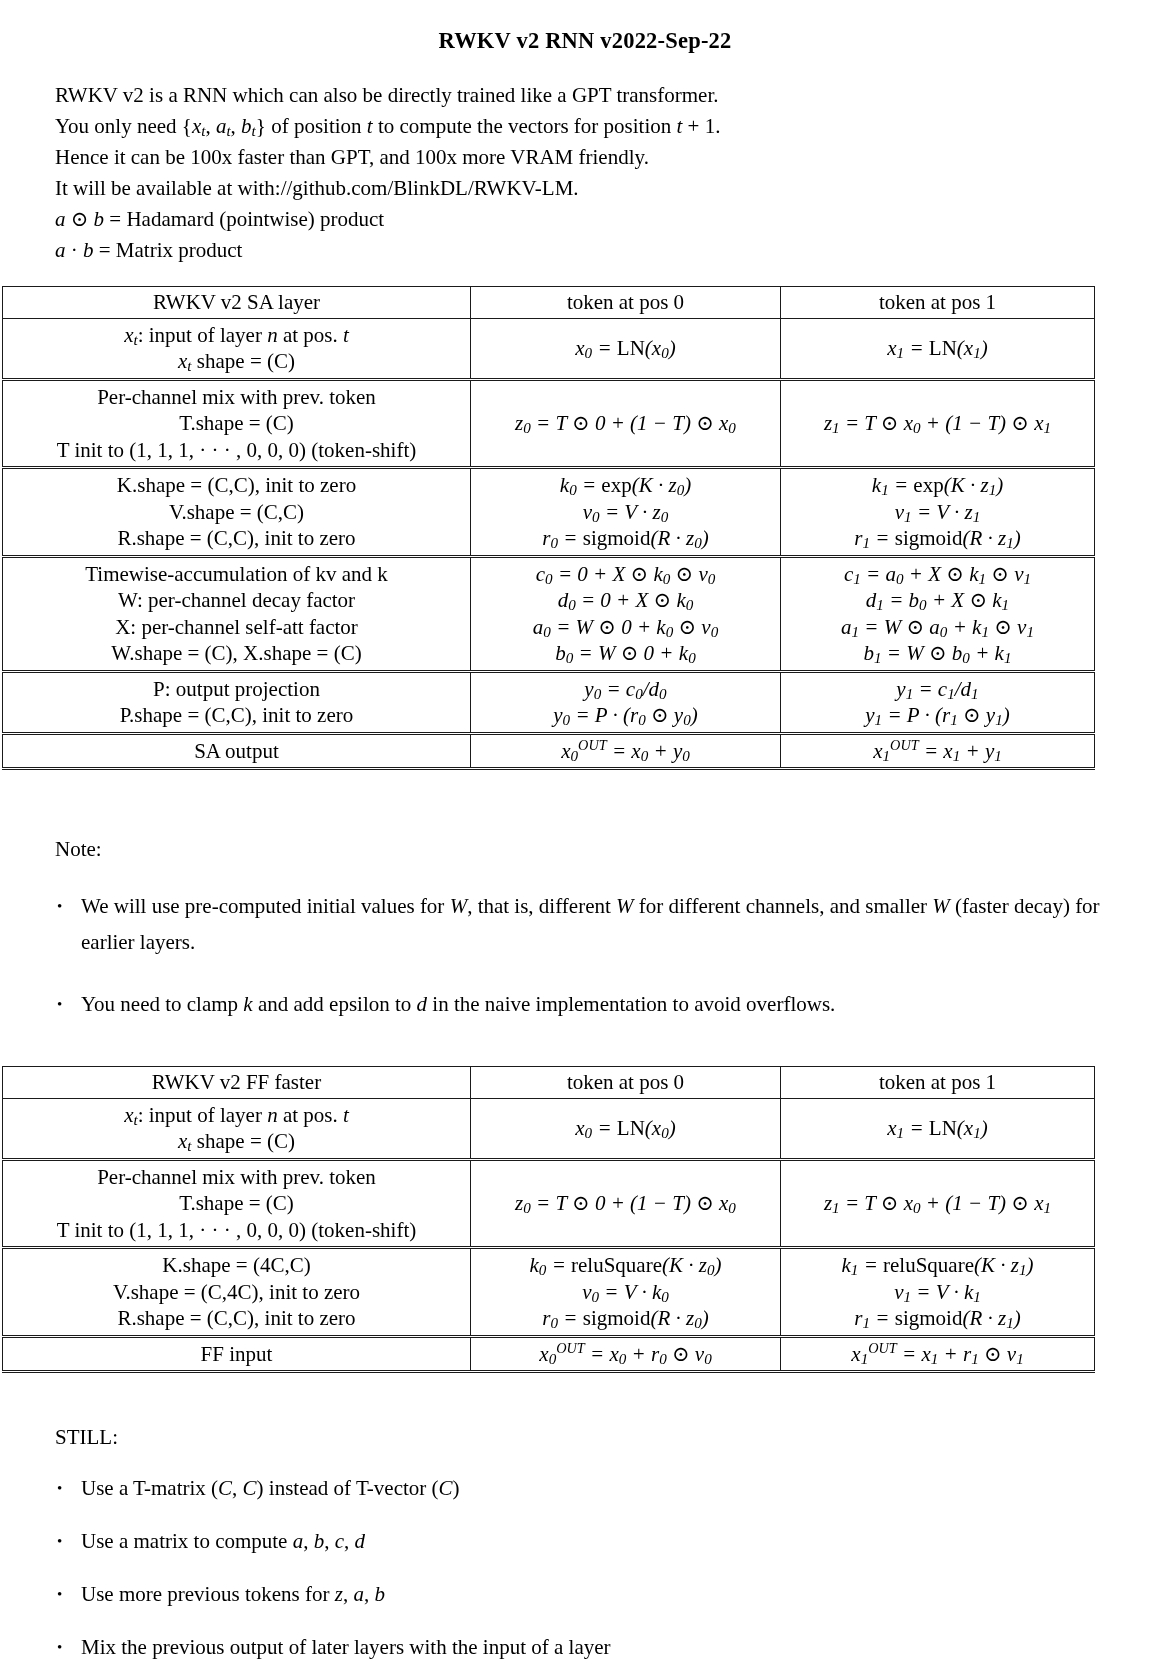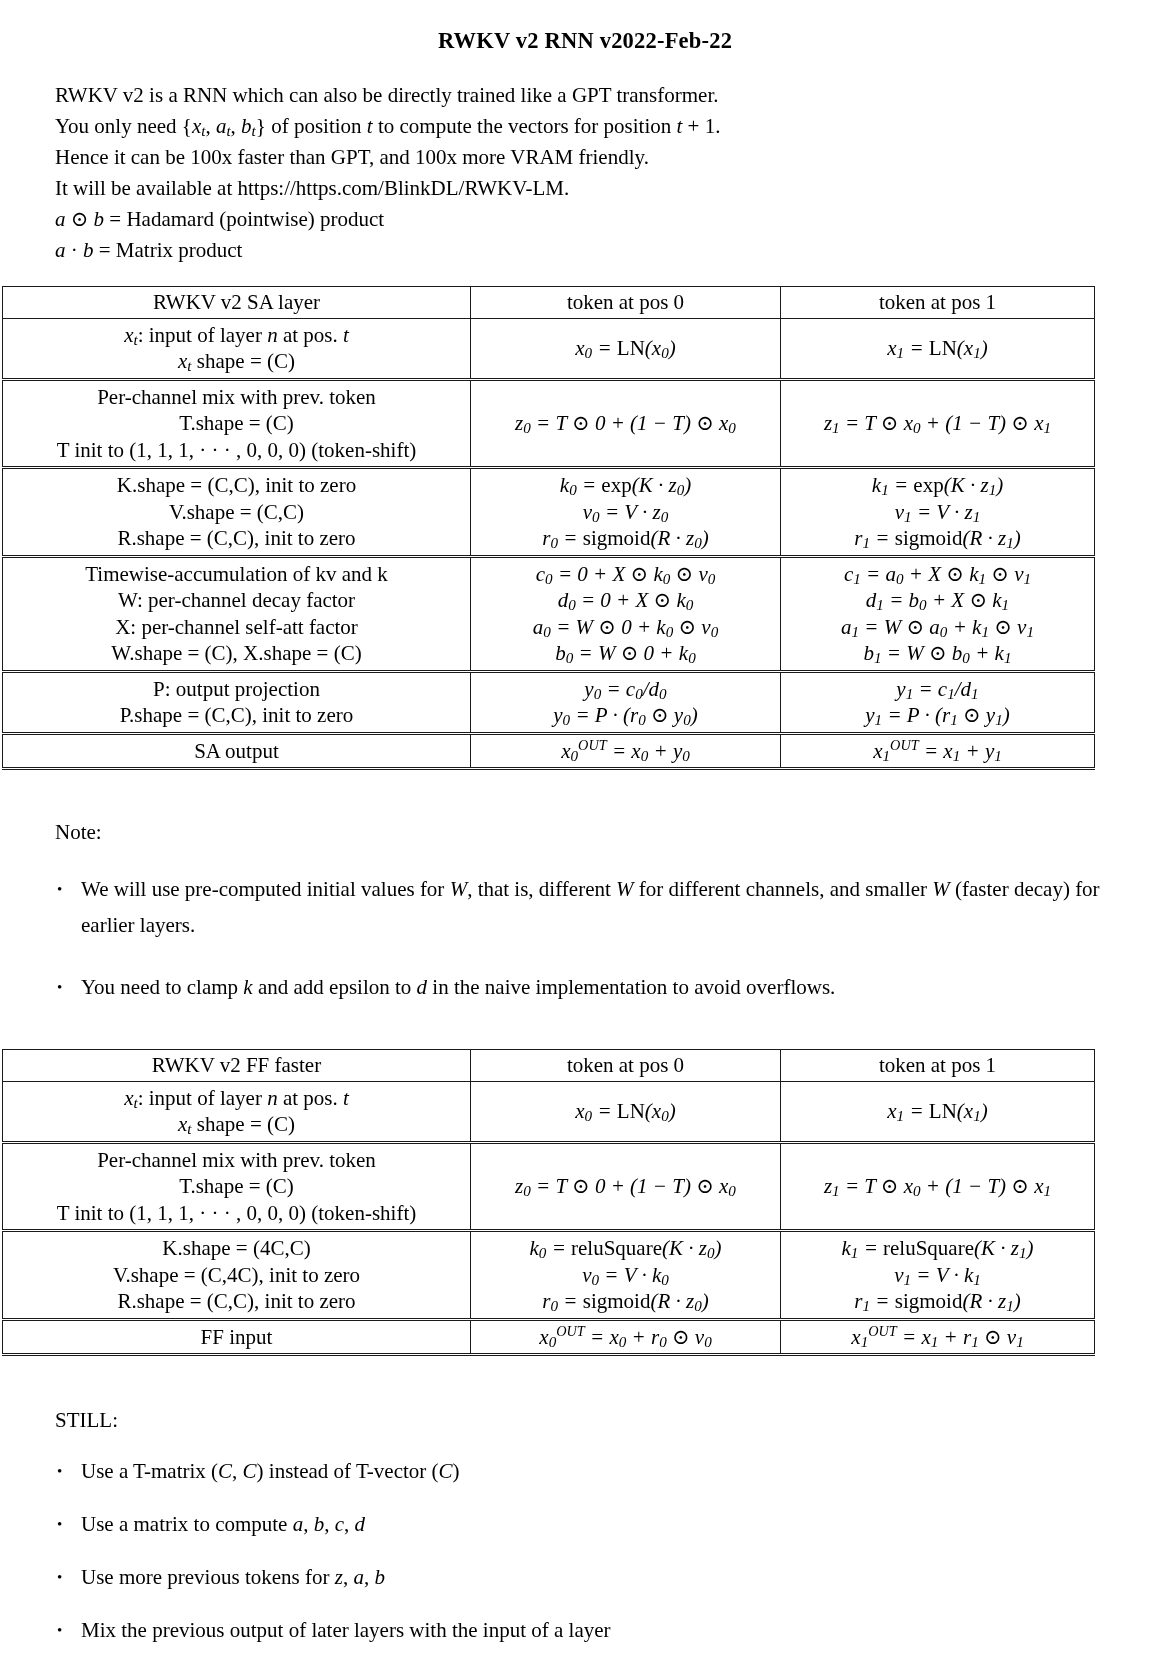--- a/index.html
+++ b/index.html
@@ -43,21 +43,21 @@
   }
   table.ltx th { padding: 2px 4px; }
   table.ltx tr.dbl > td { border-top: 3.5px double #1a1a1a; }
   table.ltx tr.last > td { border-bottom: 3.5px double #1a1a1a; }
   td.math { font-style: italic; }
   td.math .rm { font-style: normal; }
   sub { font-size: 0.72em; vertical-align: -0.22em; line-height: 0; }
   sup { font-size: 0.68em; vertical-align: 0.55em; line-height: 0; font-style: italic; }
   
   .sec-label {
-    margin: 50px 0 0 55px;
+    margin: 67px 0 0 55px;
   }
   .sec-label.todo-label { margin-top: 52px; }
   ul.bullets {
     list-style: none;
     margin: 0 0 0 55px;
     padding: 0;
     width: 1062px;
   }
   ul.bullets li {
     position: relative;
@@ -75,27 +75,27 @@
     line-height: 29px;
     margin-top: 24px;
   }
   table.ltx.ff { margin-top: 44px; }
 </style>
 </head>
 <body>
 
 <div>
 
-  <h1 class="doc-title">RWKV v2 RNN v2022-Feb-22</h1>
+  <h1 class="doc-title">RWKV v2 RNN v2022-Sep-22</h1>
 
   <div class="intro">
     <div>RWKV v2 is a RNN which can also be directly trained like a GPT transformer.</div>
     <div>You only need {<i>x<sub>t</sub></i>, <i>a<sub>t</sub></i>, <i>b<sub>t</sub></i>} of position <i>t</i> to compute the vectors for position <i>t</i> + 1.</div>
     <div>Hence it can be 100x faster than GPT, and 100x more VRAM friendly.</div>
-    <div>It will be available at https://https.com/BlinkDL/RWKV-LM.</div>
+    <div>It will be available at with://github.com/BlinkDL/RWKV-LM.</div>
     <div><i>a</i> ⊙ <i>b</i> = Hadamard (pointwise) product</div>
     <div><i>a</i> · <i>b</i> = Matrix product</div>
   </div>
 
   <table class="ltx sa">
     <colgroup>
         <col class="c1">
         <col class="c2">
         <col class="c3">
       </colgroup>

